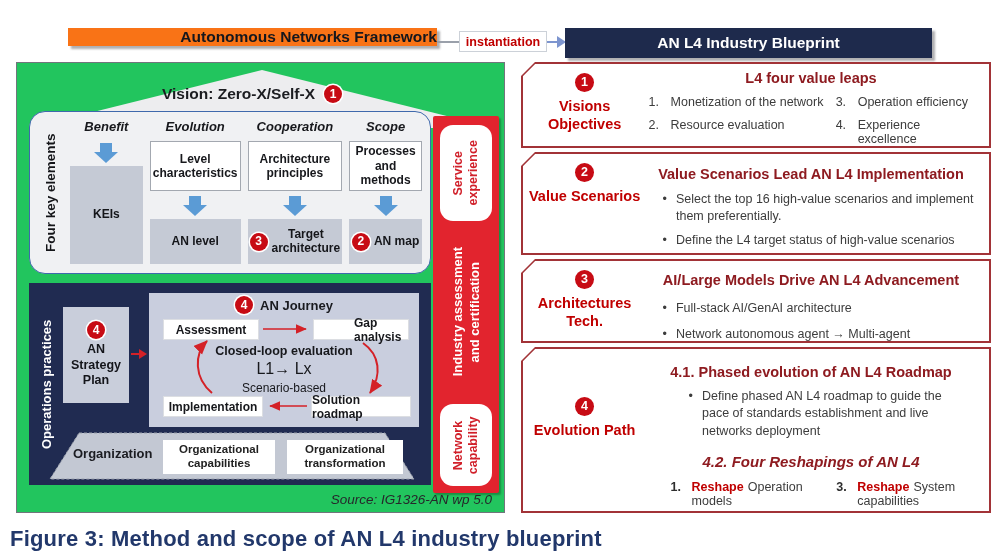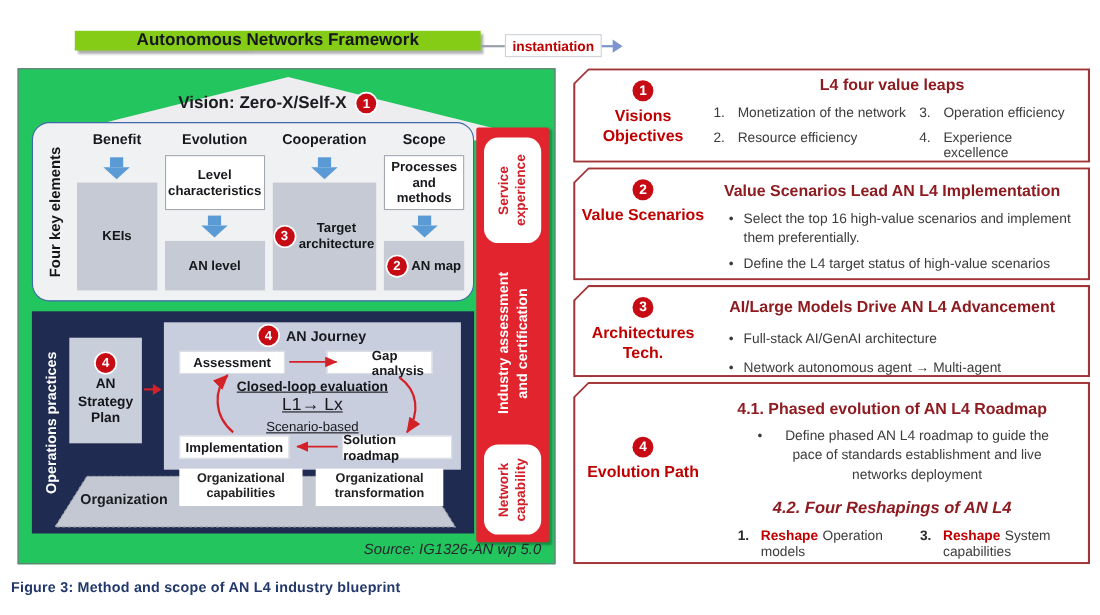--- a/index.html
+++ b/index.html
@@ -2,41 +2,41 @@
 <html><head>
 <meta charset="utf-8">
 <style>
   * { margin:0; padding:0; box-sizing:border-box; }
   html,body { background:#ffffff; }
   body { font-family:"Liberation Sans", sans-serif; }
   .canvas { position:relative; width:1000px; height:559px; background:#fff; overflow:hidden; }
 
   
   .hdr { position:absolute; display:flex; align-items:center; justify-content:center; font-weight:bold; }
-  .hdr-left { left:68px; top:28px; width:369px; height:18px; background:#84cc16; color:#15171d; font-size:15.5px; box-shadow:3px 3px 2px rgba(80,80,85,.45); }
+  .hdr-left { left:68px; top:28px; width:369px; height:18px; background:#f97316; color:#15171d; font-size:15.5px; box-shadow:3px 3px 2px rgba(80,80,85,.45);justify-content:flex-end; }
   .hdr-right { left:565px; top:28px; width:367px; height:30px; background:#1e2a4c; color:#ffffff; font-size:15.5px; box-shadow:3px 3px 2px rgba(80,80,85,.45); }
   .connector-line { position:absolute; left:437px; top:41px; width:22px; height:2px; background:#9aa0aa; }
   .instantiation { position:absolute; left:459px; top:31px; width:88px; height:21px; background:#fff; border:1px solid #ccd1d8; color:#c00000; font-weight:bold; font-size:12.5px; display:flex; align-items:center; justify-content:center; }
   .ba-line { position:absolute; left:547px; top:41px; width:12px; height:2px; background:#7d95cf; }
   .ba-head { position:absolute; left:557px; top:36px; width:0; height:0; border-left:9px solid #7d95cf; border-top:6px solid transparent; border-bottom:6px solid transparent; }
 
   
   .left-panel { position:absolute; left:16px; top:62px; width:489px; height:451px; background:#22c55e; border:1.6px solid #71757c; }
   .vision-tri { position:absolute; left:12px; top:7px; width:466px; height:58px; background:#ededef; clip-path:polygon(50% 0,100% 100%,0 100%); }
   .vision-row { position:absolute; left:0; top:22px; width:470px; display:flex; align-items:center; justify-content:center; gap:9px; font-weight:bold; font-size:15.5px; color:#1b1c20; }
 
   .badge { display:inline-flex; flex:none; width:18px; height:18px; border-radius:50%; background:#c70b14; color:#fff; font-weight:bold; font-size:12px; align-items:center; justify-content:center; box-shadow:0 0 0 1.5px #ffffff; }
 
   .vlabel { writing-mode:vertical-rl; transform:rotate(180deg); text-align:center; font-weight:bold; display:flex; align-items:center; justify-content:center; }
 
   .fke { position:absolute; left:12px; top:48px; width:402px; height:163px; background:#f0f1f3; border:1.6px solid #3f69ac; border-radius:16px; }
   .fke-label { position:absolute; left:4px; top:0; height:100%; width:32px; font-size:13.5px; color:#141518; }
   .fke-grid { position:absolute; left:40px; top:7px; right:8px; bottom:9px; display:grid; grid-template-columns:repeat(4,1fr); column-gap:7px; }
   .fke-col { display:flex; flex-direction:column; }
-  .fke-h { height:19px; text-align:center; font-weight:bold; font-size:13px; color:#17181c; }
+  .fke-h { height:19px; text-align:center; font-weight:bold; font-size:13px; color:#17181c;font-style:italic; }
   .wbox { height:50px; margin-top:3px; background:#fff; border:1px solid #a3a8b0; display:flex; align-items:center; justify-content:center; text-align:center; font-weight:bold; font-size:12px; line-height:1.2; color:#17181c; padding:0 2px; }
   .darrow { height:23px; margin:3px 0 2px 0; display:flex; flex-direction:column; align-items:center; justify-content:center; }
   .darrow .stem { width:12px; height:9px; background:#5b9bd5; }
   .darrow .head { width:0; height:0; border-left:12px solid transparent; border-right:12px solid transparent; border-top:11px solid #5b9bd5; }
   .gbox { flex:1; background:#c5cad5; display:flex; align-items:center; justify-content:center; gap:4px; text-align:center; font-weight:bold; font-size:12px; line-height:1.15; color:#15161a; padding:0 2px; }
 
   .redbar { position:absolute; left:416px; top:53px; width:66px; height:377px; background:#e2242e; border-radius:2px; box-shadow:2px 2px 2px rgba(0,0,0,.28); }
   .rb-white { position:absolute; left:7px; width:52px; background:#fff; border-radius:13px; display:flex; align-items:center; justify-content:center; }
   .rb-top { top:9px; height:96px; }
   .rb-bot { top:288px; height:82px; }
@@ -50,32 +50,32 @@
   .ops { position:absolute; left:12px; top:220px; width:402px; height:202px; background:#202b51; }
   .ops-label { position:absolute; left:3px; top:0; height:100%; width:28px; font-size:13px; color:#ffffff; }
   .strategy { position:absolute; left:34px; top:24px; width:66px; height:96px; background:#c9cedb; display:flex; flex-direction:column; align-items:center; justify-content:center; gap:3px; text-align:center; font-weight:bold; font-size:12.5px; line-height:1.25; color:#14151a; }
   .s2j-line { position:absolute; left:102px; top:70px; width:10px; height:2px; background:#d42127; }
   .s2j-head { position:absolute; left:110px; top:66px; width:0; height:0; border-left:8px solid #d42127; border-top:5px solid transparent; border-bottom:5px solid transparent; }
 
   .journey { position:absolute; left:120px; top:10px; width:270px; height:134px; background:#c9cede; }
   .j-title { position:absolute; top:3px; left:0; width:100%; display:flex; align-items:center; justify-content:center; gap:7px; font-weight:bold; font-size:13px; color:#191a1f; }
   .jbox { position:absolute; height:21px; background:#ffffff; border:0.5px solid #dcdee2; display:flex; align-items:center; justify-content:center; font-weight:bold; font-size:12px; color:#17181c; }
   .j-assessment { left:14px; top:26px; width:96px; }
-  .j-gap { left:148px; top:26px; width:96px;padding-left:40px; }
+  .j-gap { left:164px; top:26px; width:96px;padding-left:40px; }
   .j-impl { left:14px; top:103px; width:100px; }
   .j-sol { left:162px; top:103px; width:100px; }
-  .j-center { position:absolute; left:40px; top:51px; width:190px; text-align:center; color:#17181c;text-decoration:underline; }
+  .j-center { position:absolute; left:40px; top:51px; width:190px; text-align:center; color:#17181c; }
   .jc1 { font-weight:bold; font-size:12.5px; }
   .jc2 { font-size:16px; margin-top:2px; }
   .jc3 { font-size:12px; margin-top:3px; }
   .j-arrows { position:absolute; left:0; top:0; }
 
   .trap-svg { position:absolute; left:20px; top:149px; }
   .org-label { position:absolute; left:44px; top:163px; font-weight:bold; font-size:13px; color:#1b1c21; }
-  .org-box { position:absolute; top:143px; height:34px; background:#fff; display:flex; align-items:center; justify-content:center; text-align:center; font-weight:bold; font-size:11.5px; line-height:1.2; color:#222; }
+  .org-box { position:absolute; top:157px; height:34px; background:#fff; display:flex; align-items:center; justify-content:center; text-align:center; font-weight:bold; font-size:11.5px; line-height:1.2; color:#222; }
   .org-b1 { left:134px; width:112px; }
   .org-b2 { left:258px; width:116px; }
 
   .source { position:absolute; right:12px; top:429px; font-style:italic; font-size:13.5px; color:#26272b; }
 
   
   .sec-wrap { position:absolute; left:521px; width:470px; background:#a23337; clip-path:polygon(14px 0,100% 0,100% 100%,0 100%,0 14px); padding:1.6px; }
   .sec { width:100%; height:100%; background:#ffffff; clip-path:polygon(13px 0,100% 0,100% 100%,0 100%,0 13px); display:flex; }
   .sec1 { top:62px; height:86px; }
   .sec2 { top:152px; height:103px; }
@@ -90,41 +90,44 @@
   .num-grid { display:grid; grid-template-columns:1.3fr 1fr; column-gap:8px; row-gap:9px; margin-top:9px; font-size:12.5px; color:#3c3c3c; }
   .num-item { display:flex; gap:9px; }
   .num-item .num { flex:none; min-width:13px; }
   .bullets { margin-top:9px; }
   .bullet { display:flex; gap:9px; font-size:12.5px; color:#3c3c3c; line-height:1.4; padding-left:14px; }
   .bullet + .bullet { margin-top:6px; }
   .bullet::before { content:"•"; flex:none; }
   .sec3 .bullets { margin-top:12px; }
   .sec3 .bullet + .bullet { margin-top:9px; }
   .t41 { margin-top:9px; }
-  .b41 { margin-top:8px; padding-left:26px; padding-right:8px;text-align:center; }
+  .b41 { margin-top:8px; padding-left:26px; padding-right:8px; }
   .t42 { margin-top:13px; font-size:15px;font-style:italic; }
   .reshape-grid { display:grid; grid-template-columns:1.15fr 1fr; column-gap:8px; row-gap:7px; margin-top:10px; font-size:12.5px; color:#3c3c3c; padding-left:22px; }
   .reshape-item { display:flex; gap:8px; }
   .reshape-item .num { flex:none; min-width:13px; font-weight:bold; color:#2e2e2e; }
   .reshape-red { font-weight:bold; color:#c00000; margin-right:4px; }
 
-  .caption { position:absolute; left:10px; top:526px; font-weight:bold; font-size:13px; color:#22386b; letter-spacing:0.2px; }
+  .caption { position:absolute; left:10px; top:526px; font-weight:bold; font-size:22px; color:#22386b; letter-spacing:0.2px; }
 </style>
 </head>
 <body>
 
 <div class="canvas">
 
   <div class="hdr hdr-left">
     <span>Autonomous Networks Framework</span>
   </div>
   <div class="connector-line"></div>
   <div class="instantiation">instantiation</div>
   <span class="ba-line"></span>
   <span class="ba-head"></span>
+  <div class="hdr hdr-right">
+    <span>AN L4 Industry Blueprint</span>
+  </div>
 
   <div class="left-panel">
     <div class="vision-tri"></div>
     <div class="vision-row">
       <span>Vision: Zero-X/Self-X</span>
       <span class="badge">1</span>
     </div>
 
     <div class="fke">
       <div class="vlabel fke-label">Four key elements</div>
@@ -145,20 +148,21 @@
           <div class="darrow">
               <span class="stem"></span>
               <span class="head"></span>
             </div>
           <div class="gbox">
               <span>AN level</span>
             </div>
         </div>
         <div class="fke-col">
           <div class="fke-h">Cooperation</div>
+          <div class="wbox">Architecture principles</div>
           <div class="darrow">
               <span class="stem"></span>
               <span class="head"></span>
             </div>
           <div class="gbox">
             <span class="badge">3</span>
             <span>Target architecture</span>
           </div>
         </div>
         <div class="fke-col">
@@ -249,21 +253,21 @@
           <div class="num-item">
             <span class="num">1.</span>
             <span>Monetization of the network</span>
           </div>
           <div class="num-item">
             <span class="num">3.</span>
             <span>Operation efficiency</span>
           </div>
           <div class="num-item">
             <span class="num">2.</span>
-            <span>Resource efficiency</span>
+            <span>Resource evaluation</span>
           </div>
           <div class="num-item">
             <span class="num">4.</span>
             <span>Experience excellence</span>
           </div>
         </div>
       </div>
     </div>
   </div>
 

